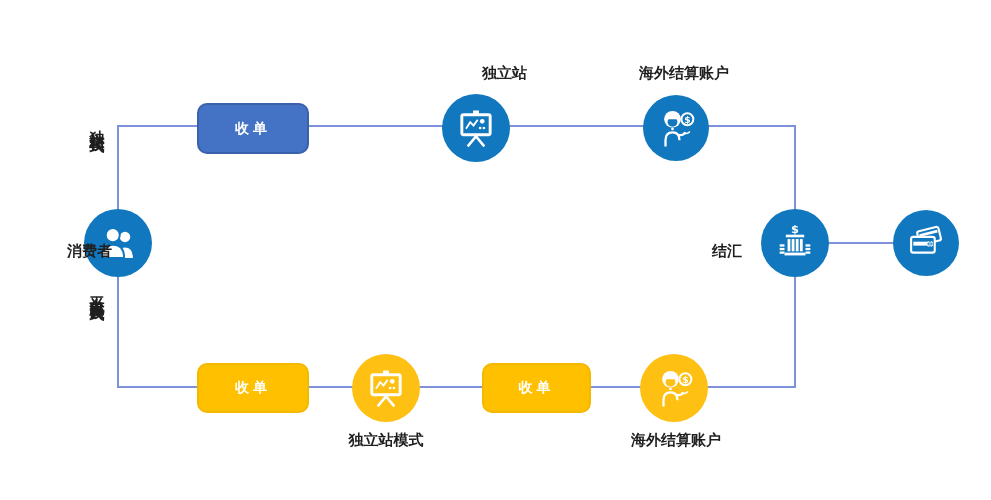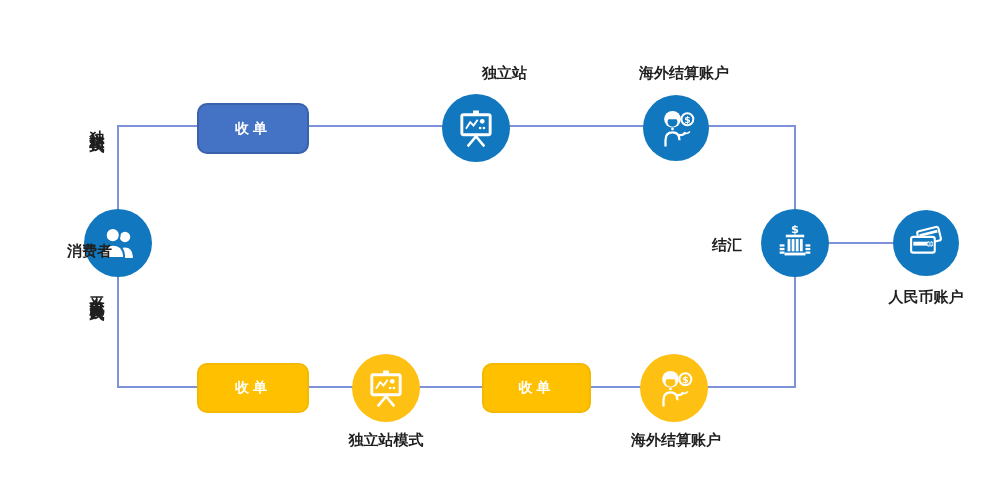--- a/index.html
+++ b/index.html
@@ -141,18 +141,17 @@
       <path d="M27 32 q5 1 8-3" fill="none" stroke="#fff" stroke-width="2.4"></path>
       <path d="M33 29 q3 3 7-1" fill="none" stroke="#fff" stroke-width="1.8"></path>
     </svg>
   </div>
 
   <div class="lbl" style="left:27px;top:242px;margin-left:40px;">消费者</div>
   <div class="lbl vert" style="left:87px;top:118px;height:96px;">独立站模式</div>
   <div class="lbl vert" style="left:87px;top:284px;height:110px;">平台电商模式</div>
   <div class="lbl center" style="left:427px;top:64px;width:100px;text-align:right;">独立站</div>
   <div class="lbl center" style="left:628px;top:64px;width:112px;">海外结算账户</div>
-  <div class="lbl" style="left:712px;top:236px;">结汇</div>
-  <div class="lbl center" style="left:873px;top:288px;width:106px;">人民币账户</div>
+  <div class="lbl" style="left:712px;top:242px;">结汇</div>
   <div class="lbl center" style="left:336px;top:431px;width:100px;">独立站模式</div>
   <div class="lbl center" style="left:620px;top:431px;width:112px;">海外结算账户</div>
 
 </div>
 
 </body></html>

